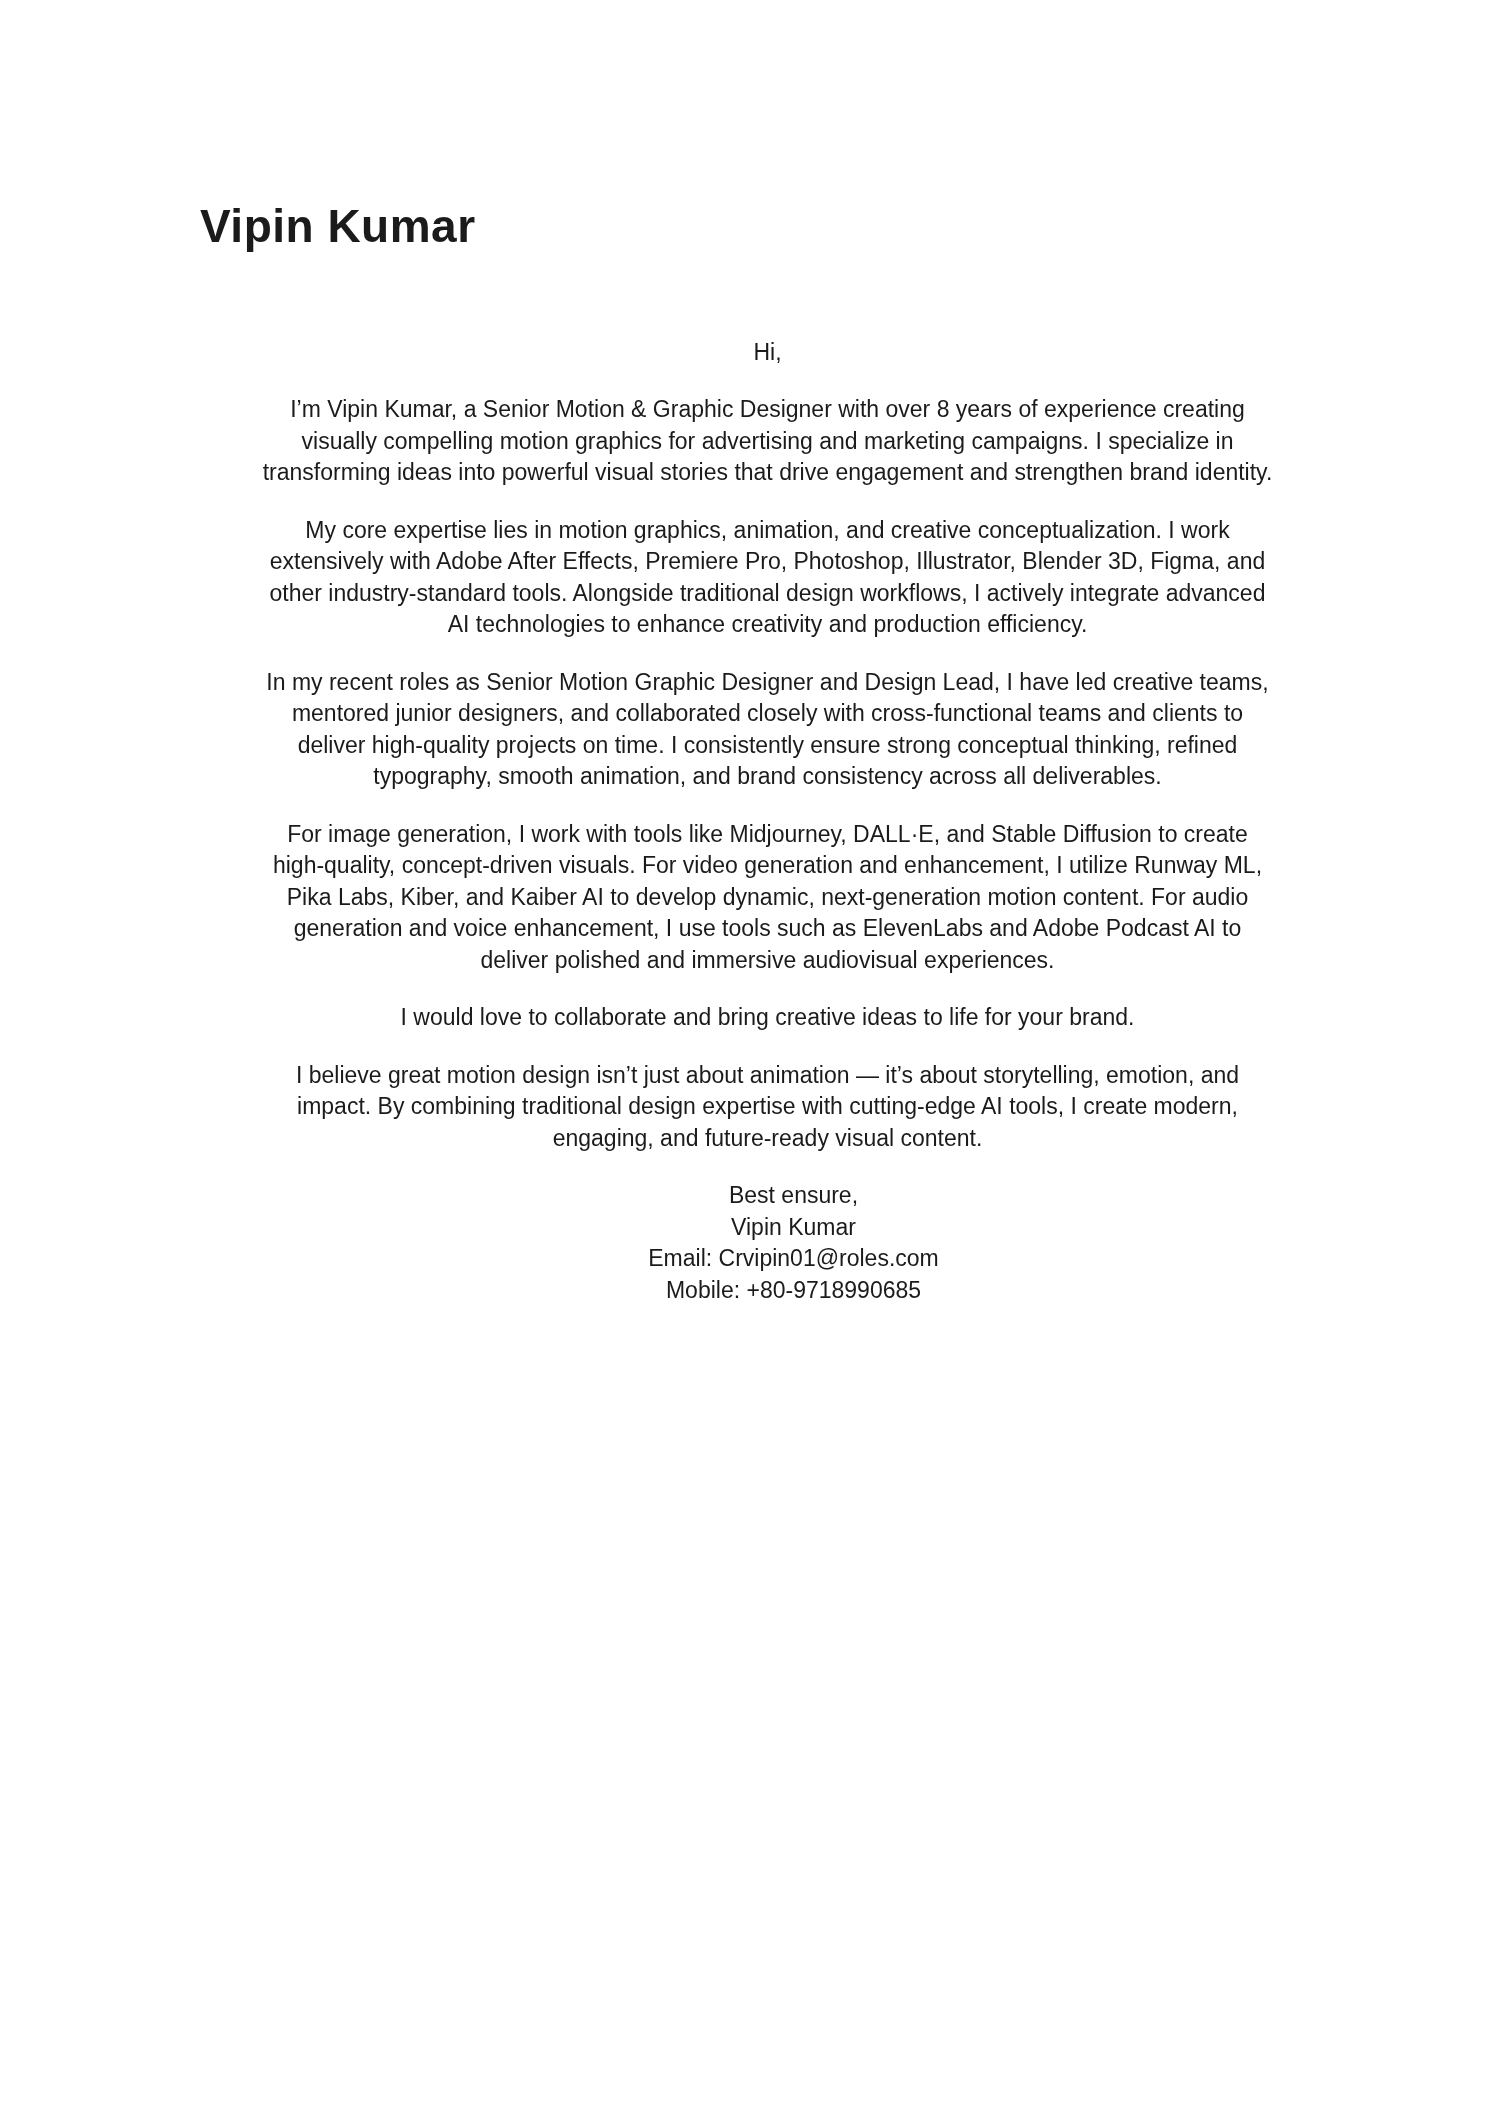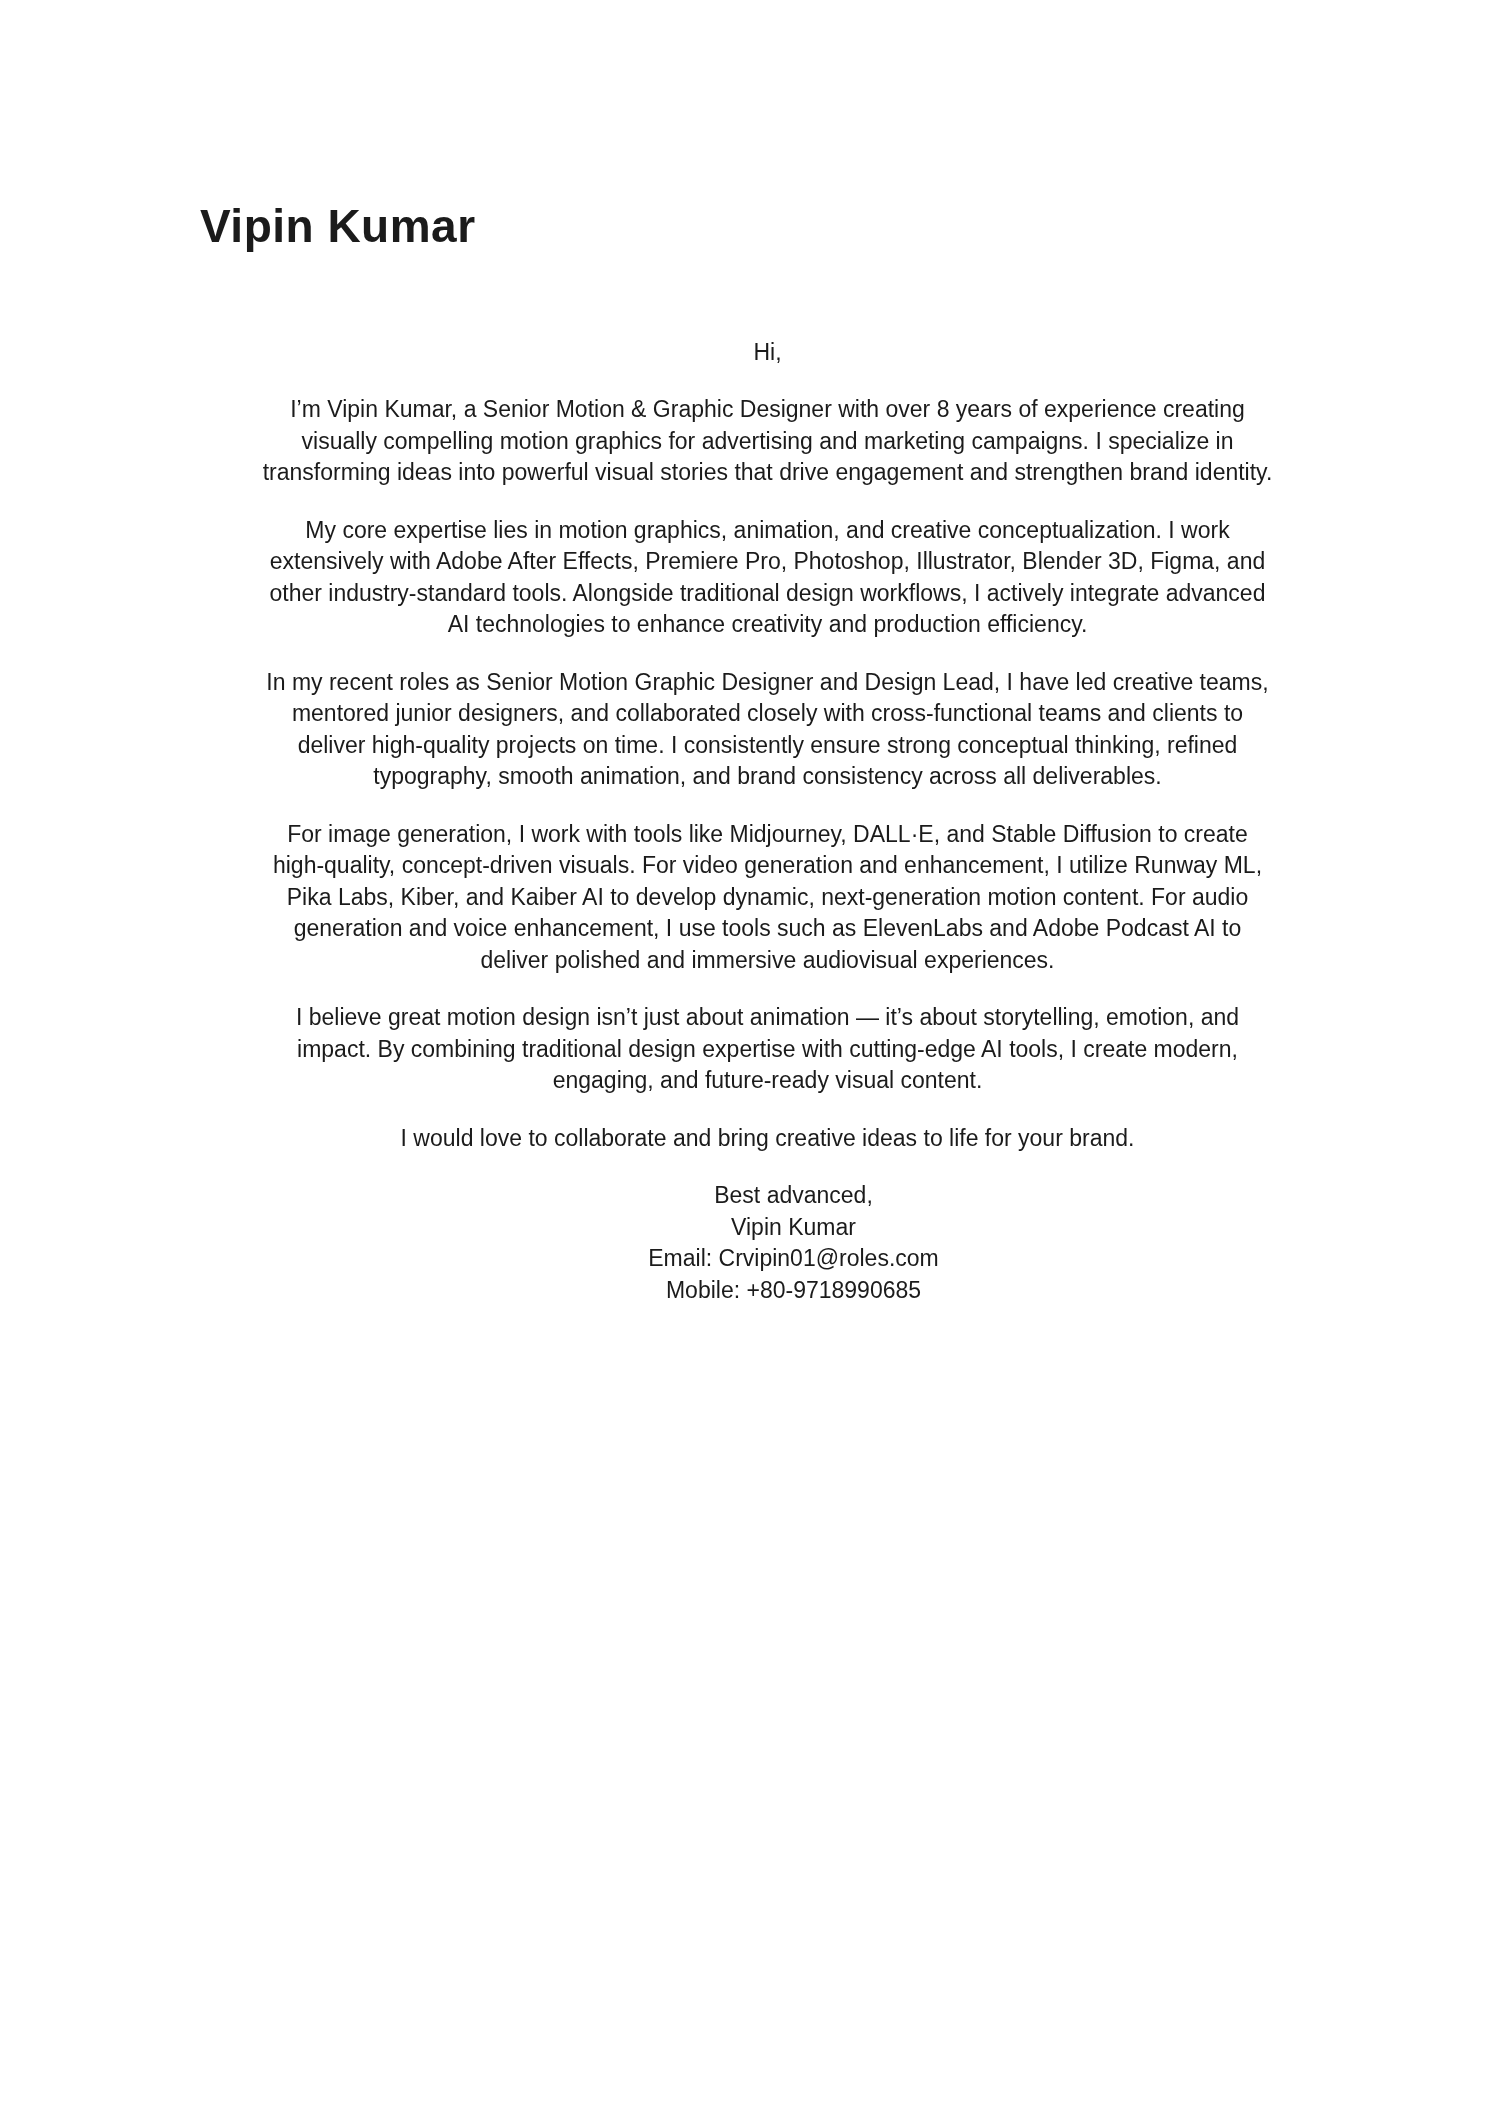--- a/index.html
+++ b/index.html
@@ -69,27 +69,27 @@
 mentored junior designers, and collaborated closely with cross-functional teams and clients to
 deliver high-quality projects on time. I consistently ensure strong conceptual thinking, refined
 typography, smooth animation, and brand consistency across all deliverables.</p>
 
     <p>For image generation, I work with tools like Midjourney, DALL·E, and Stable Diffusion to create
 high-quality, concept-driven visuals. For video generation and enhancement, I utilize Runway ML,
 Pika Labs, Kiber, and Kaiber AI to develop dynamic, next-generation motion content. For audio
 generation and voice enhancement, I use tools such as ElevenLabs and Adobe Podcast AI to
 deliver polished and immersive audiovisual experiences.</p>
 
+    <p>I would love to collaborate and bring creative ideas to life for your brand.</p>
+
     <p>I believe great motion design isn’t just about animation — it’s about storytelling, emotion, and
 impact. By combining traditional design expertise with cutting-edge AI tools, I create modern,
 engaging, and future-ready visual content.</p>
 
-    <p>I would love to collaborate and bring creative ideas to life for your brand.</p>
-
     <div class="signature">
-      <div>Best advanced,</div>
+      <div>Best ensure,</div>
       <div>Vipin Kumar</div>
       <div>Email: Crvipin01@roles.com</div>
       <div>Mobile: +80-9718990685</div>
     </div>
 
   </div>
 </div>
 
 </body></html>

